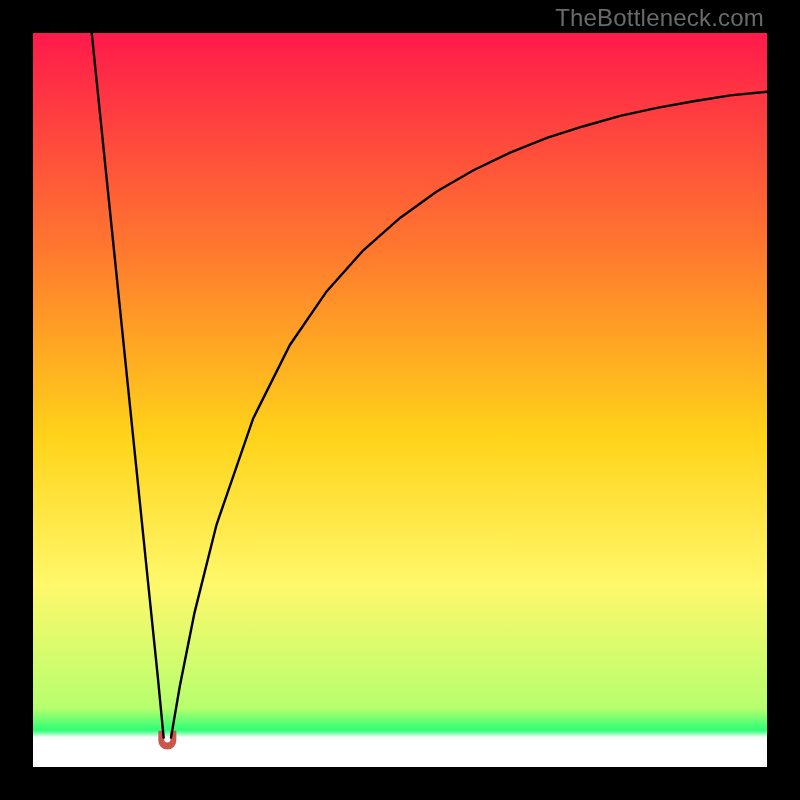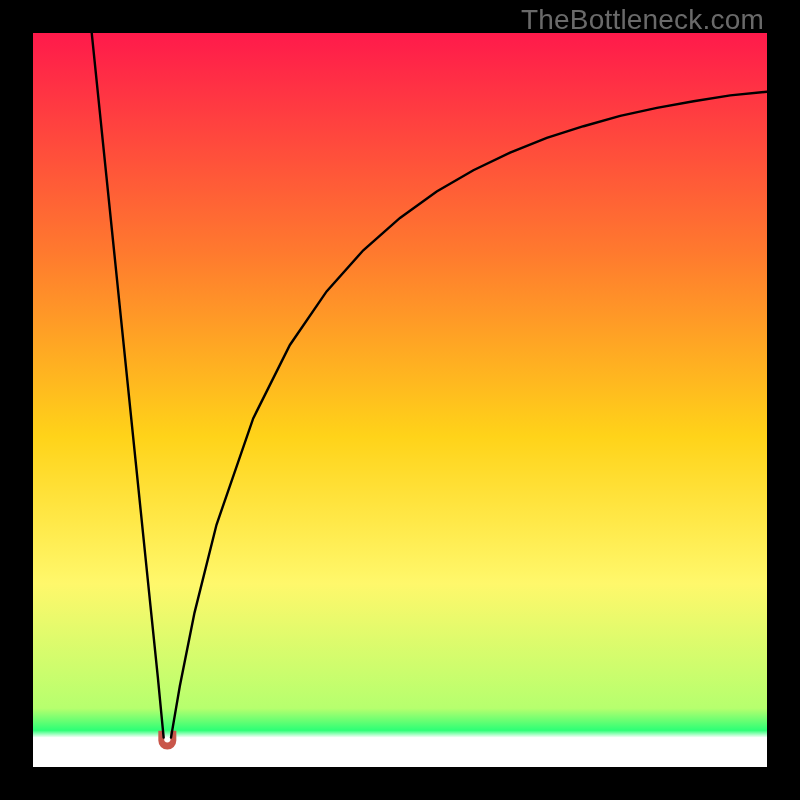--- a/index.html
+++ b/index.html
@@ -24,21 +24,21 @@
     top: 33px;
     width: 734px;
     height: 734px;
     overflow: hidden;
   }
   .watermark {
     position: absolute;
     top: 4px;
     right: 36px;
     font-family: Arial, Helvetica, sans-serif;
-    font-size: 28px;
+    font-size: 24px;
     font-weight: 500;
     color: #6a6a6a;
     letter-spacing: 0.2px;
   }
   svg {
     display: block;
   }
 </style>
 </head>
 <body>

